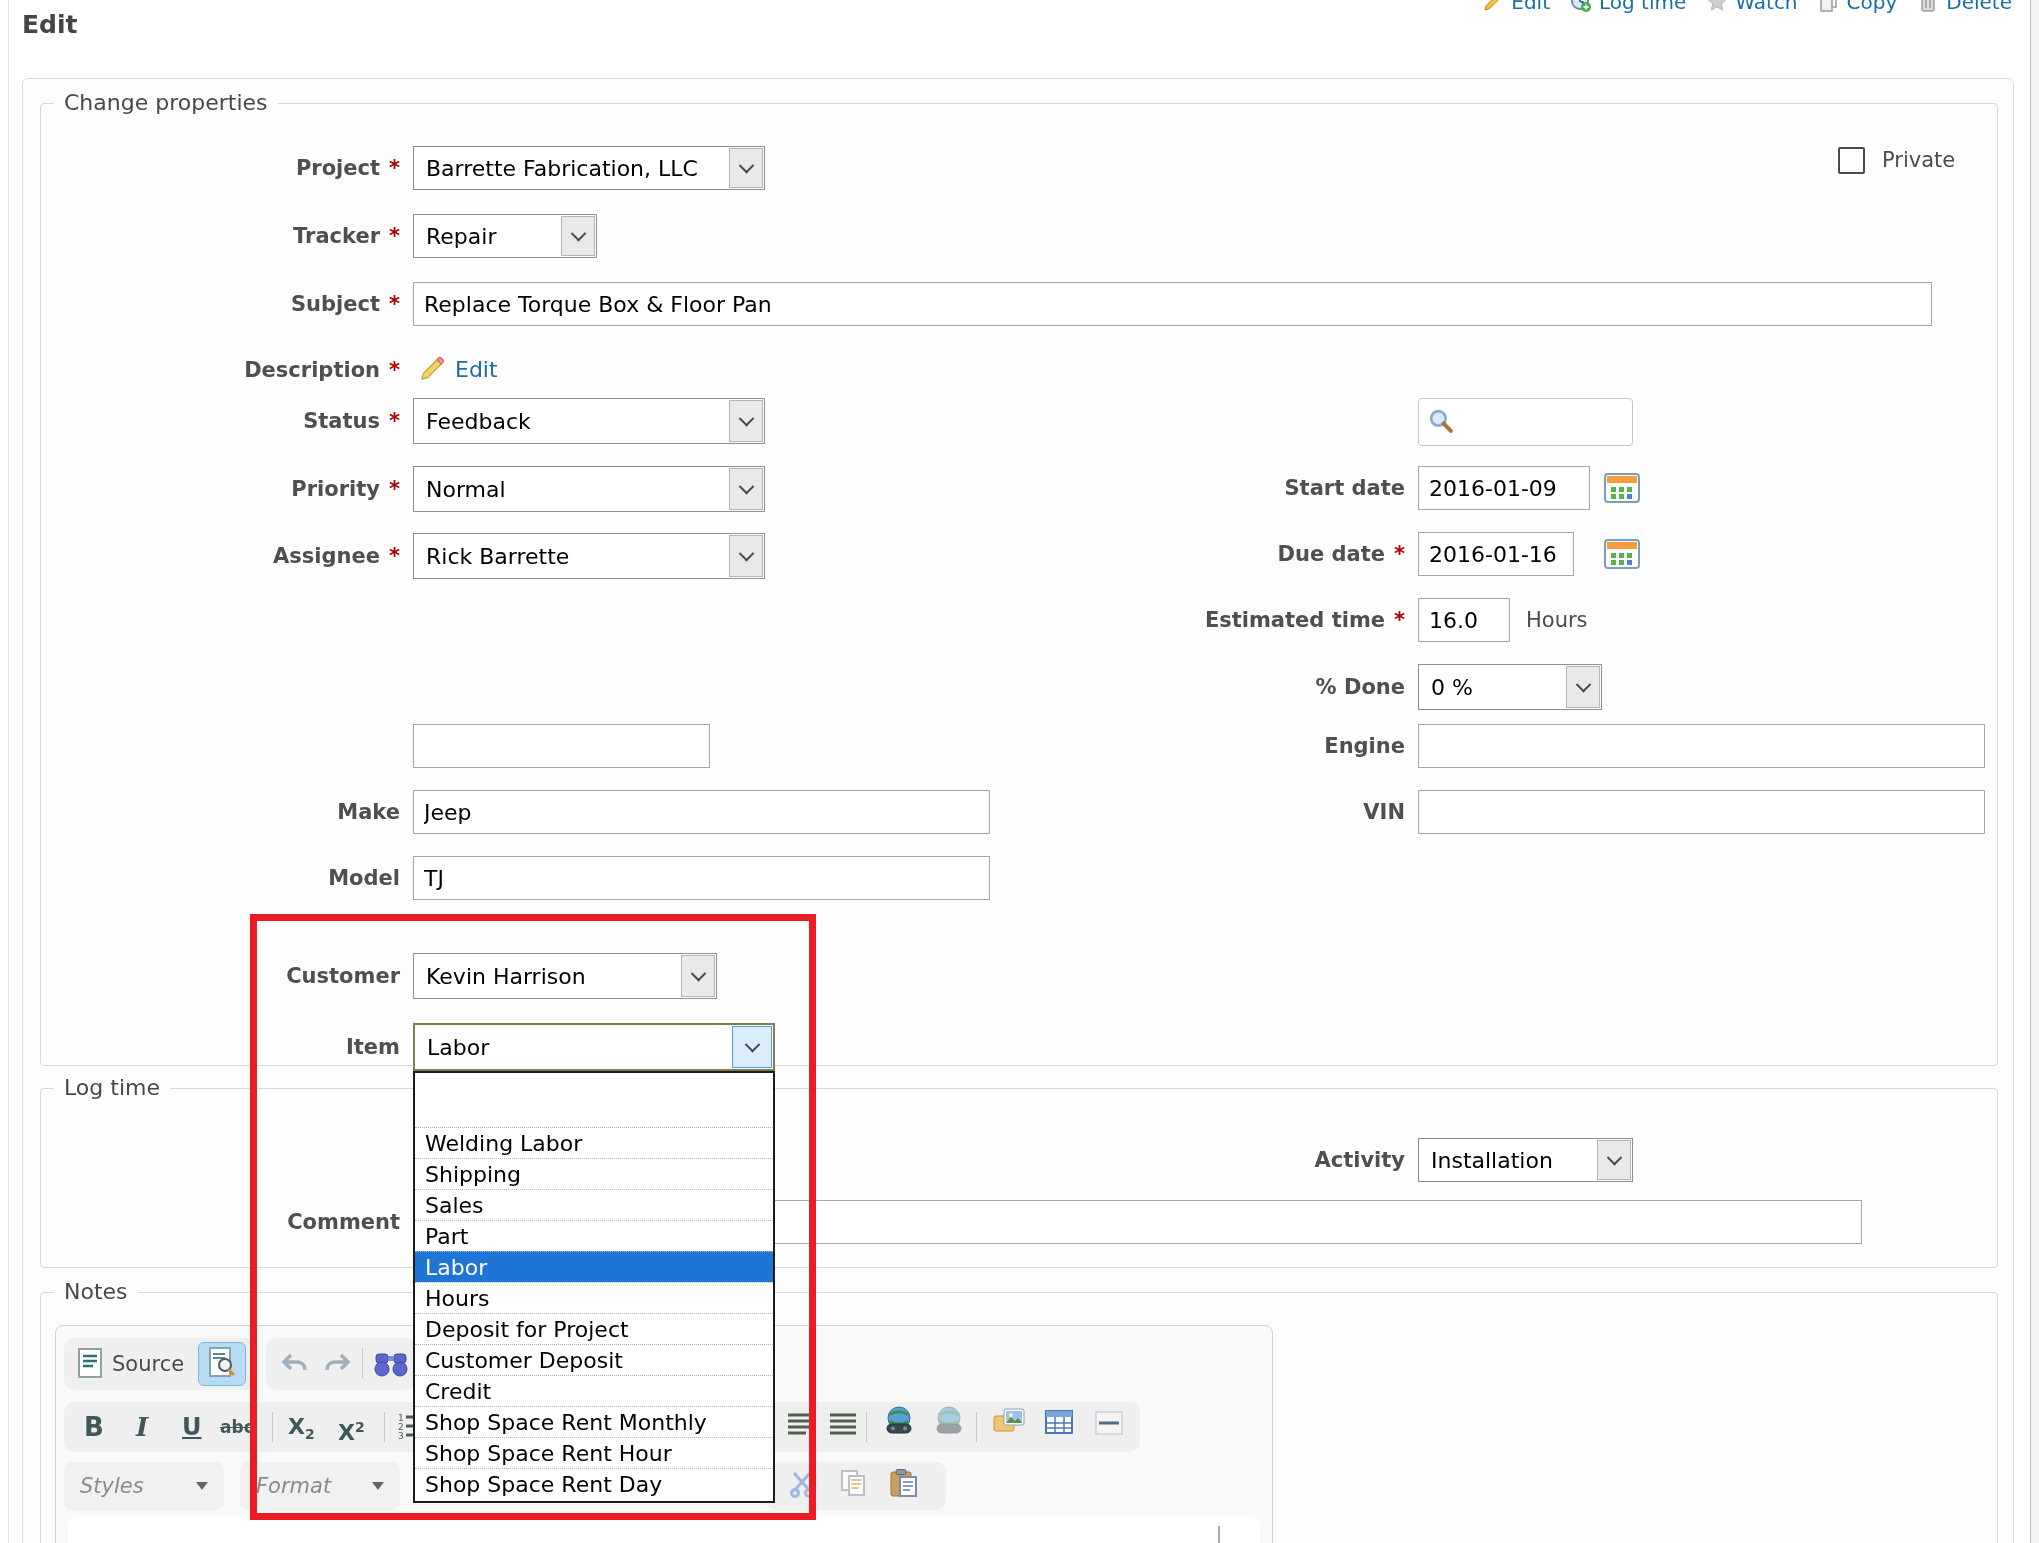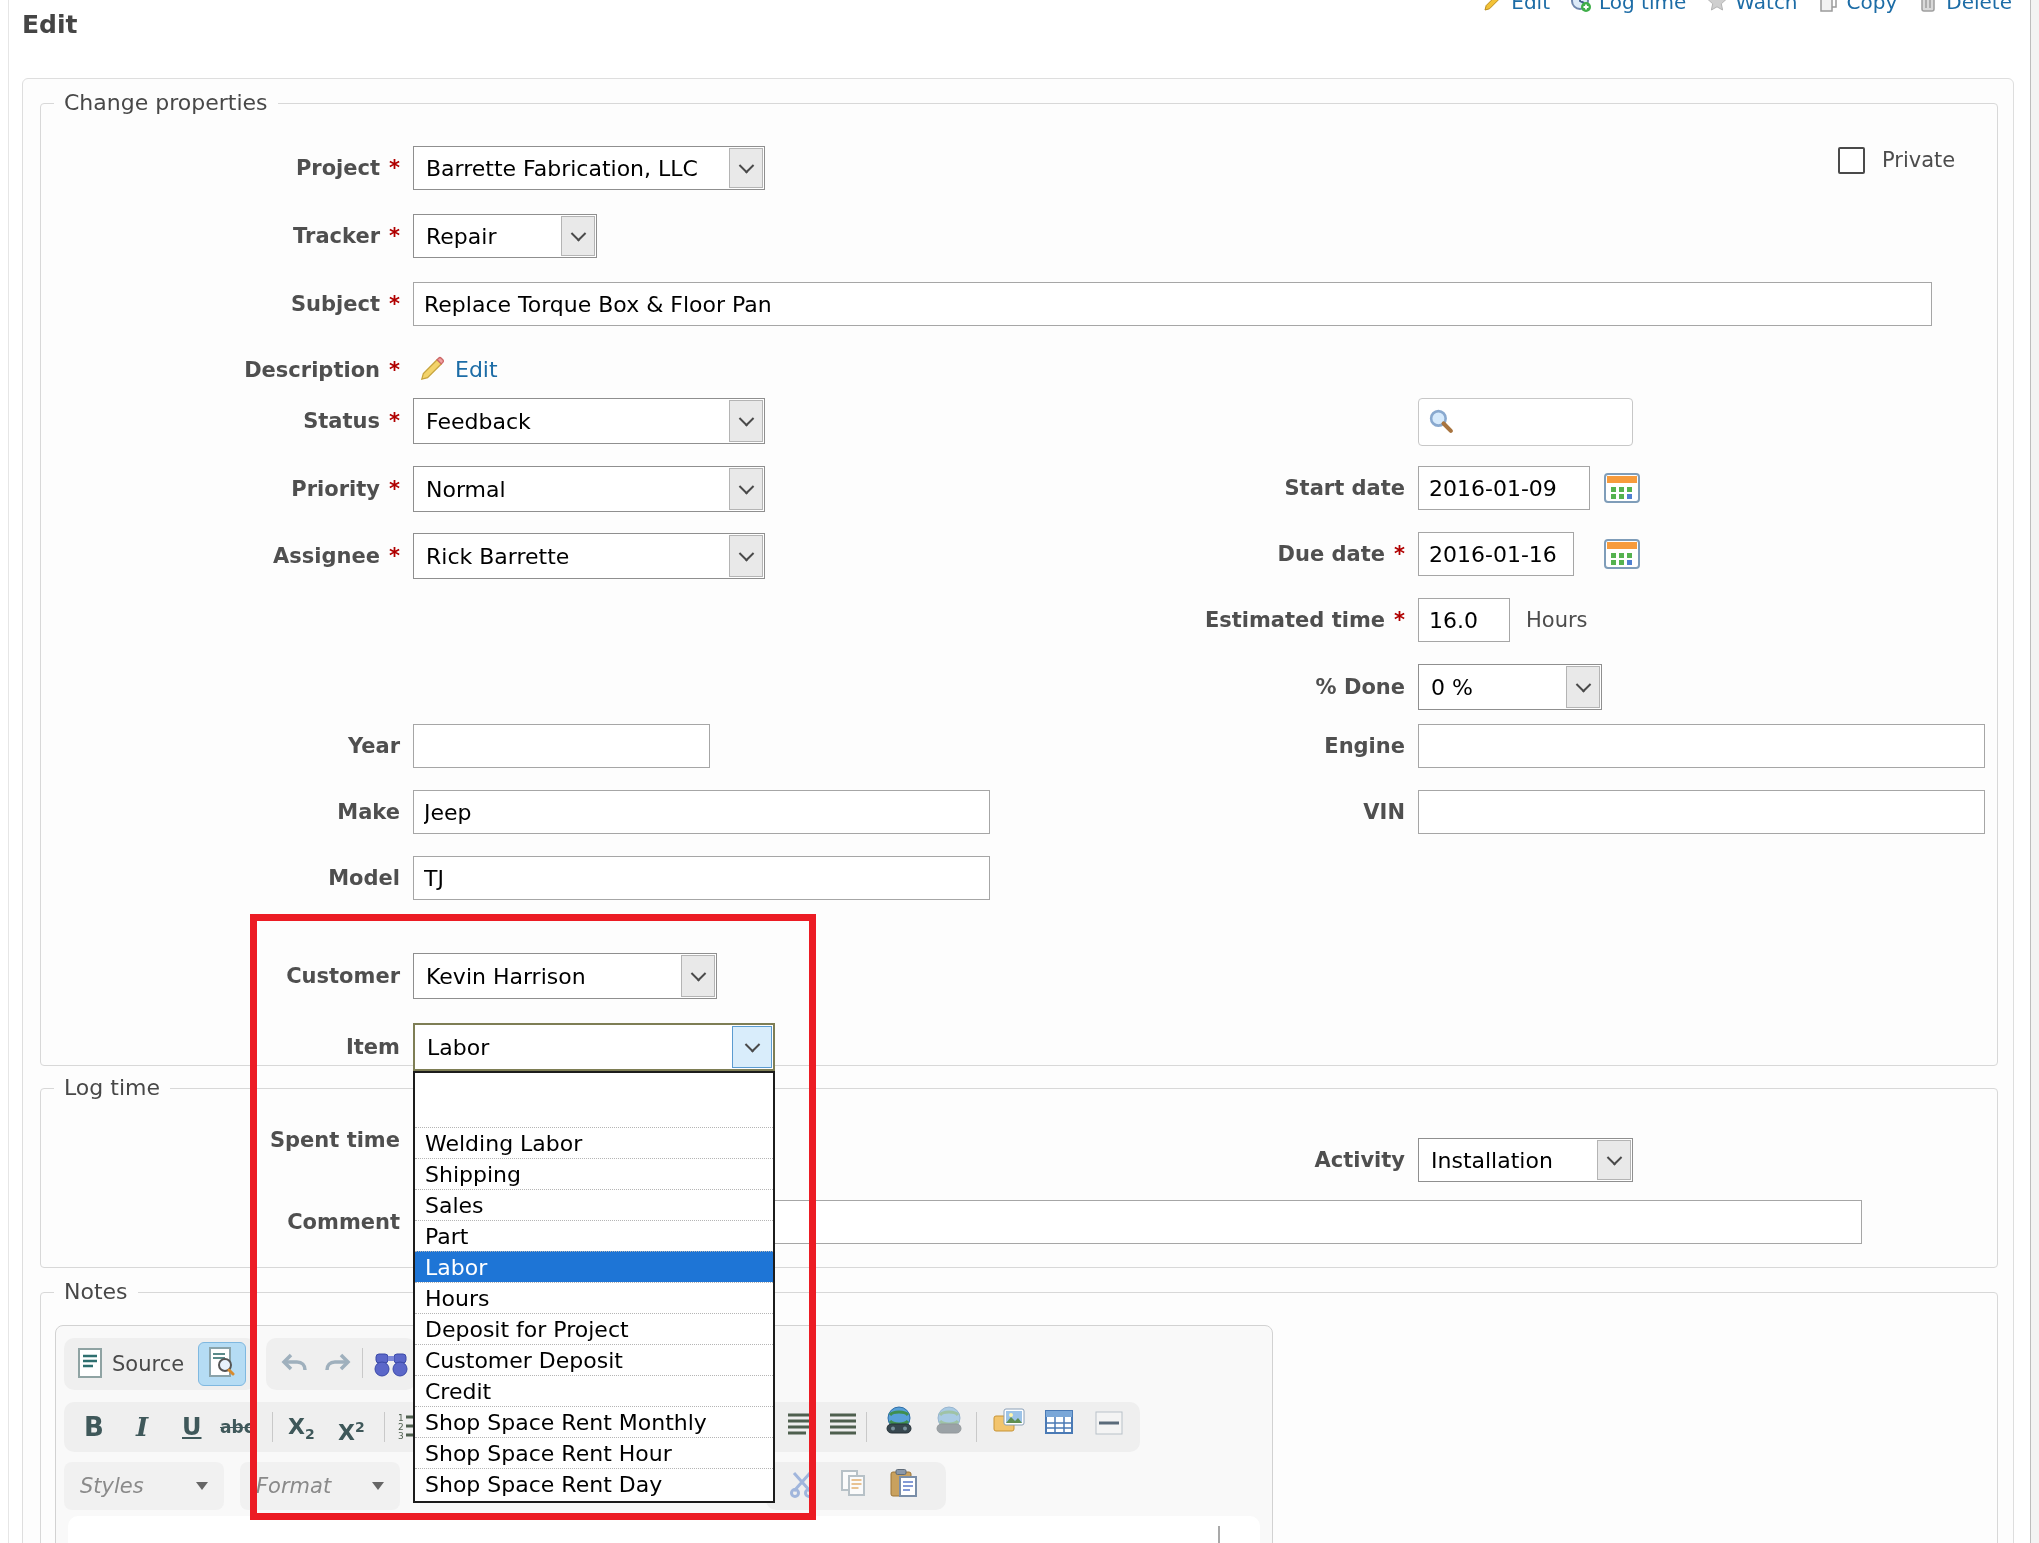--- a/index.html
+++ b/index.html
@@ -251,23 +251,20 @@
   <div class="abs lbl" style="left:1020px;top:664px;width:385px;height:46px;">
     <span>% Done</span>
   </div>
   <div class="sel" style="left:1418px;top:664px;width:184px;height:46px;">
     <span class="val">0 %</span>
     <span class="btn">
         <span class="chev"></span>
       </span>
   </div>
 
-  <div class="abs lbl" style="left:30px;top:724px;width:370px;height:44px;">
-    <span>Year</span>
-  </div>
   <input class="inp" style="left: 413px; top: 724px; width: 297px; height: 44px;" readonly="" value="">
   <div class="abs lbl" style="left:1020px;top:724px;width:385px;height:44px;">
     <span>Engine</span>
   </div>
   <input class="inp" style="left: 1418px; top: 724px; width: 567px; height: 44px;" readonly="" value="">
 
   <div class="abs lbl" style="left:30px;top:790px;width:370px;height:44px;">
     <span>Make</span>
   </div>
   <input class="inp" style="left: 413px; top: 790px; width: 577px; height: 44px;" readonly="" value="Jeep">
@@ -300,23 +297,20 @@
         <span class="chev"></span>
       </span>
   </div>
 
   <div class="abs" id="private-check"></div>
   <div class="abs plain" style="left:1882px;top:147px;line-height:27px;font-size:21px;">Private</div>
 
   <div class="abs fs" style="left:40px;top:1088px;width:1958px;height:180px;"></div>
   <div class="abs legend" style="left:54px;top:1075px;">Log time</div>
 
-  <div class="abs lbl" style="left:30px;top:1118px;width:370px;height:44px;">
-    <span>Spent time</span>
-  </div>
 
   <div class="abs lbl" style="left:1020px;top:1138px;width:385px;height:44px;">
     <span>Activity</span>
   </div>
   <div class="sel" style="left:1418px;top:1138px;width:215px;height:44px;">
     <span class="val">Installation</span>
     <span class="btn">
         <span class="chev"></span>
       </span>
   </div>

